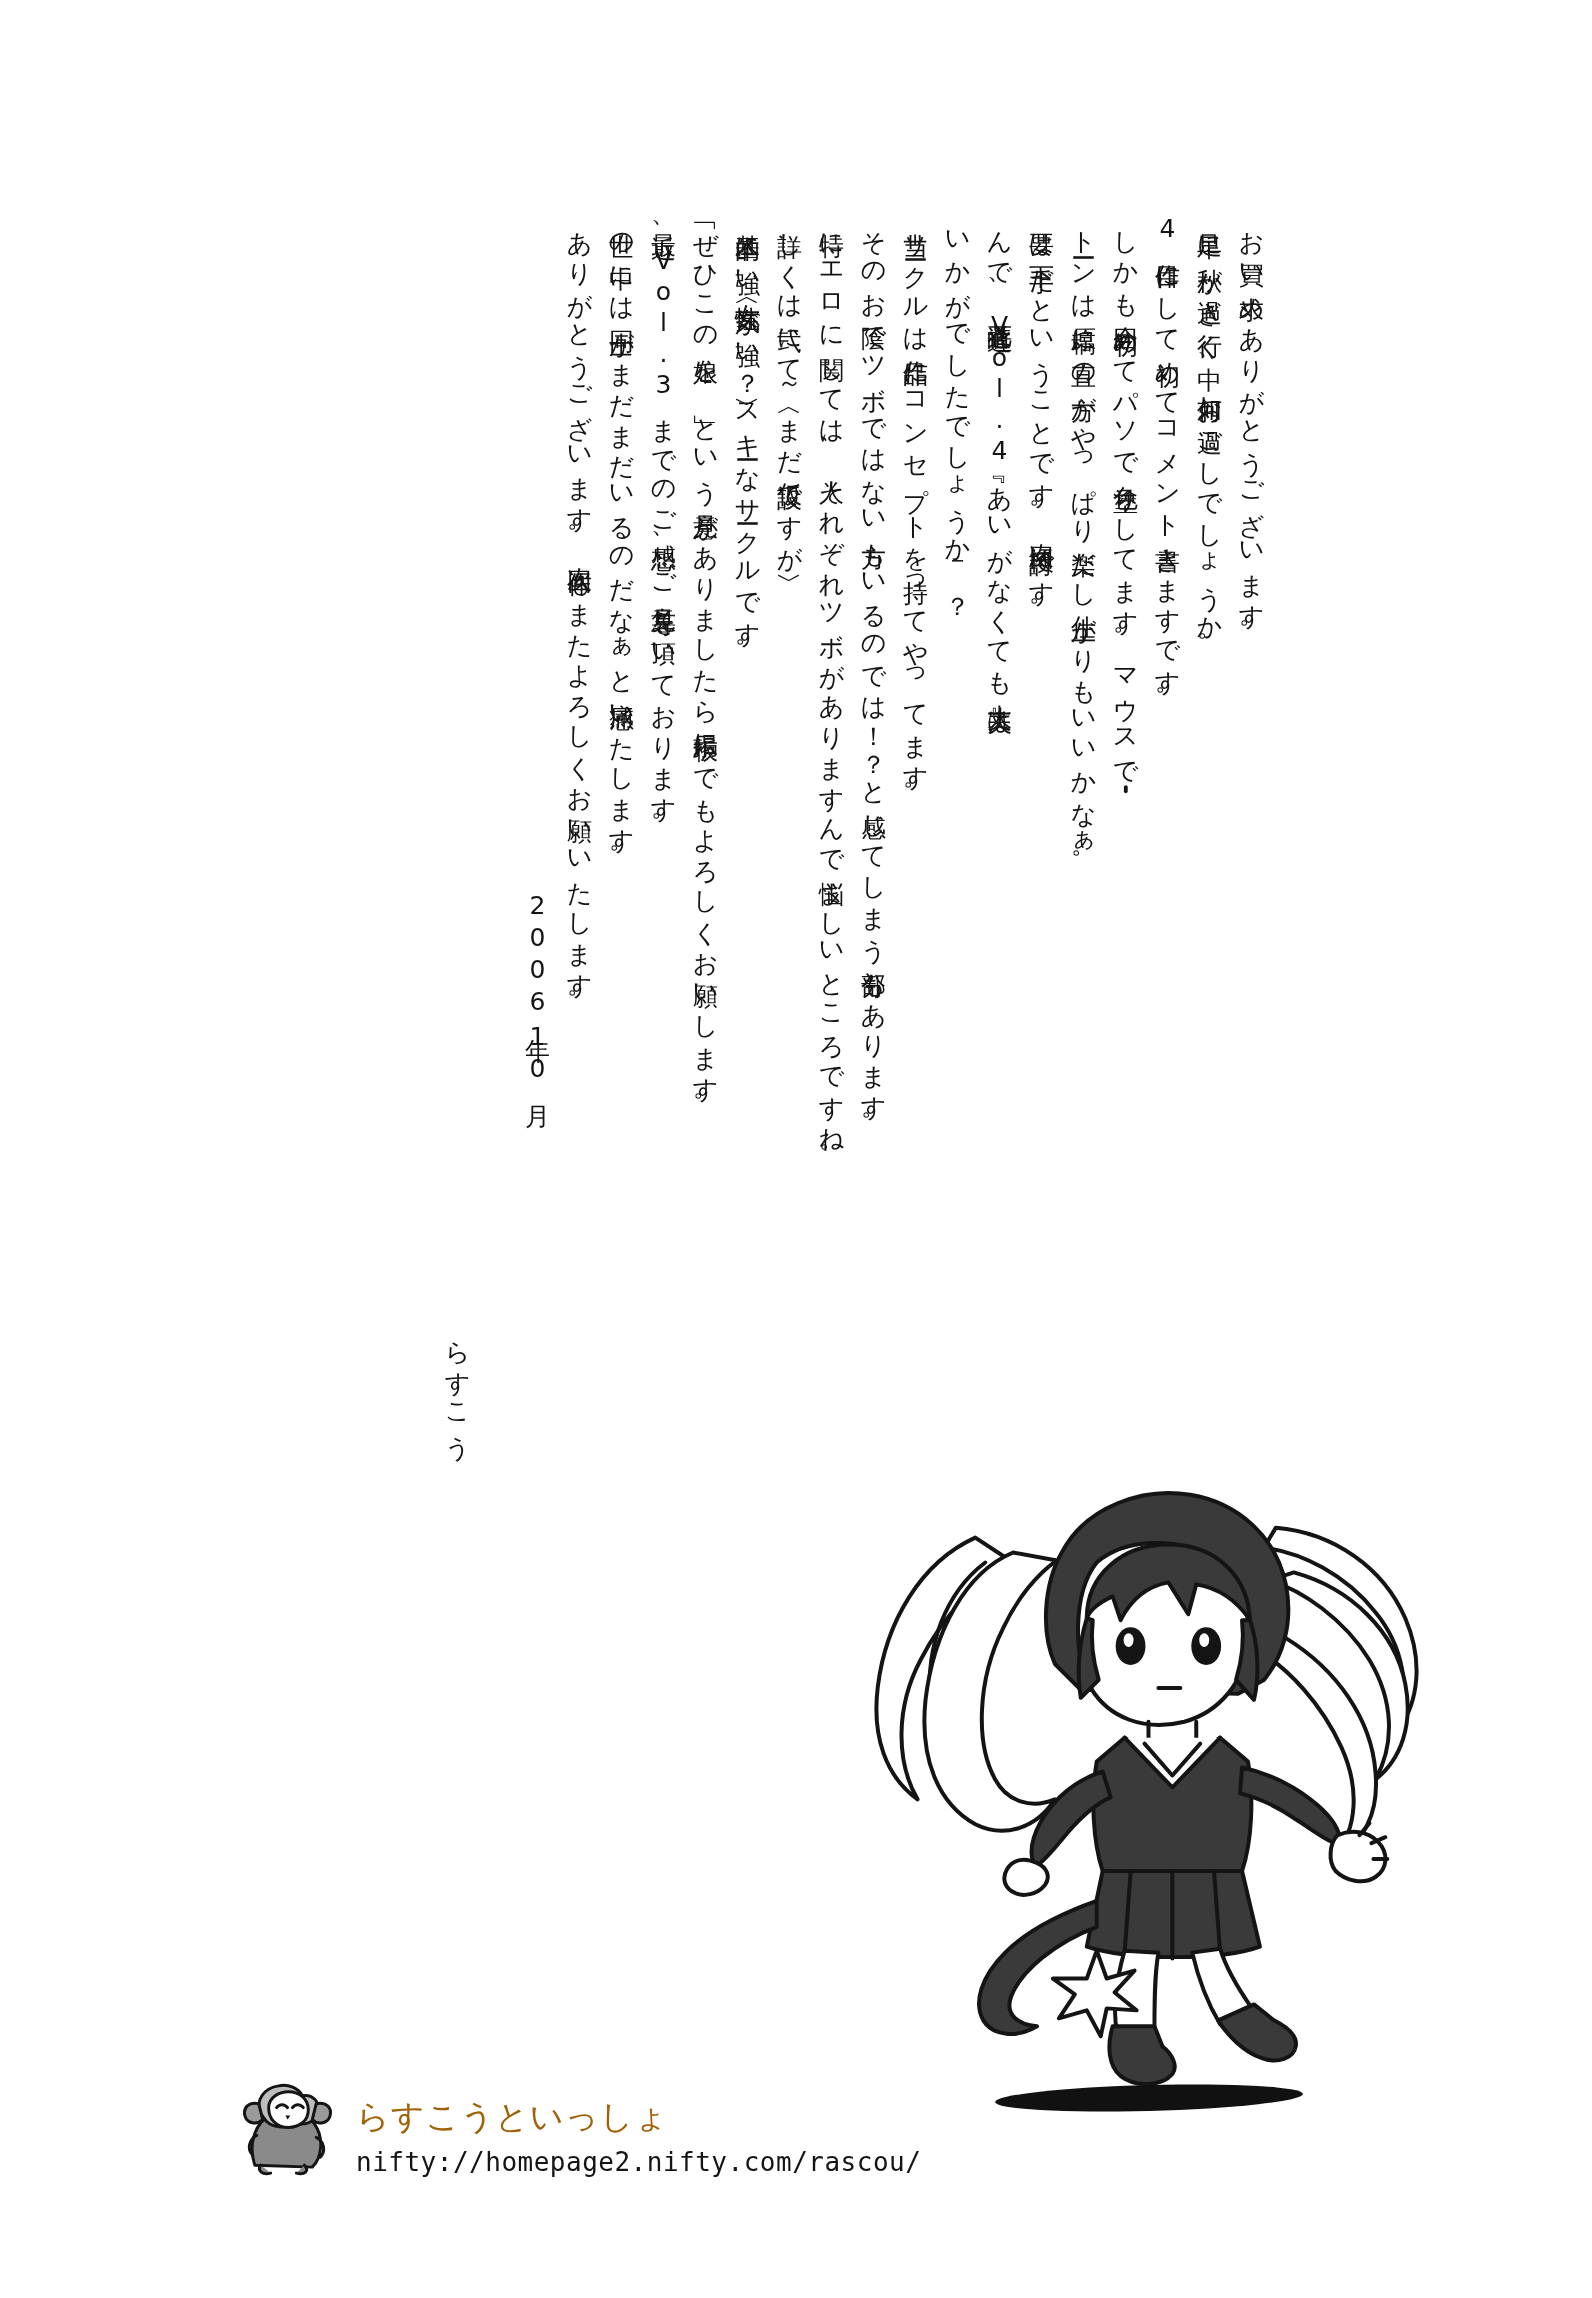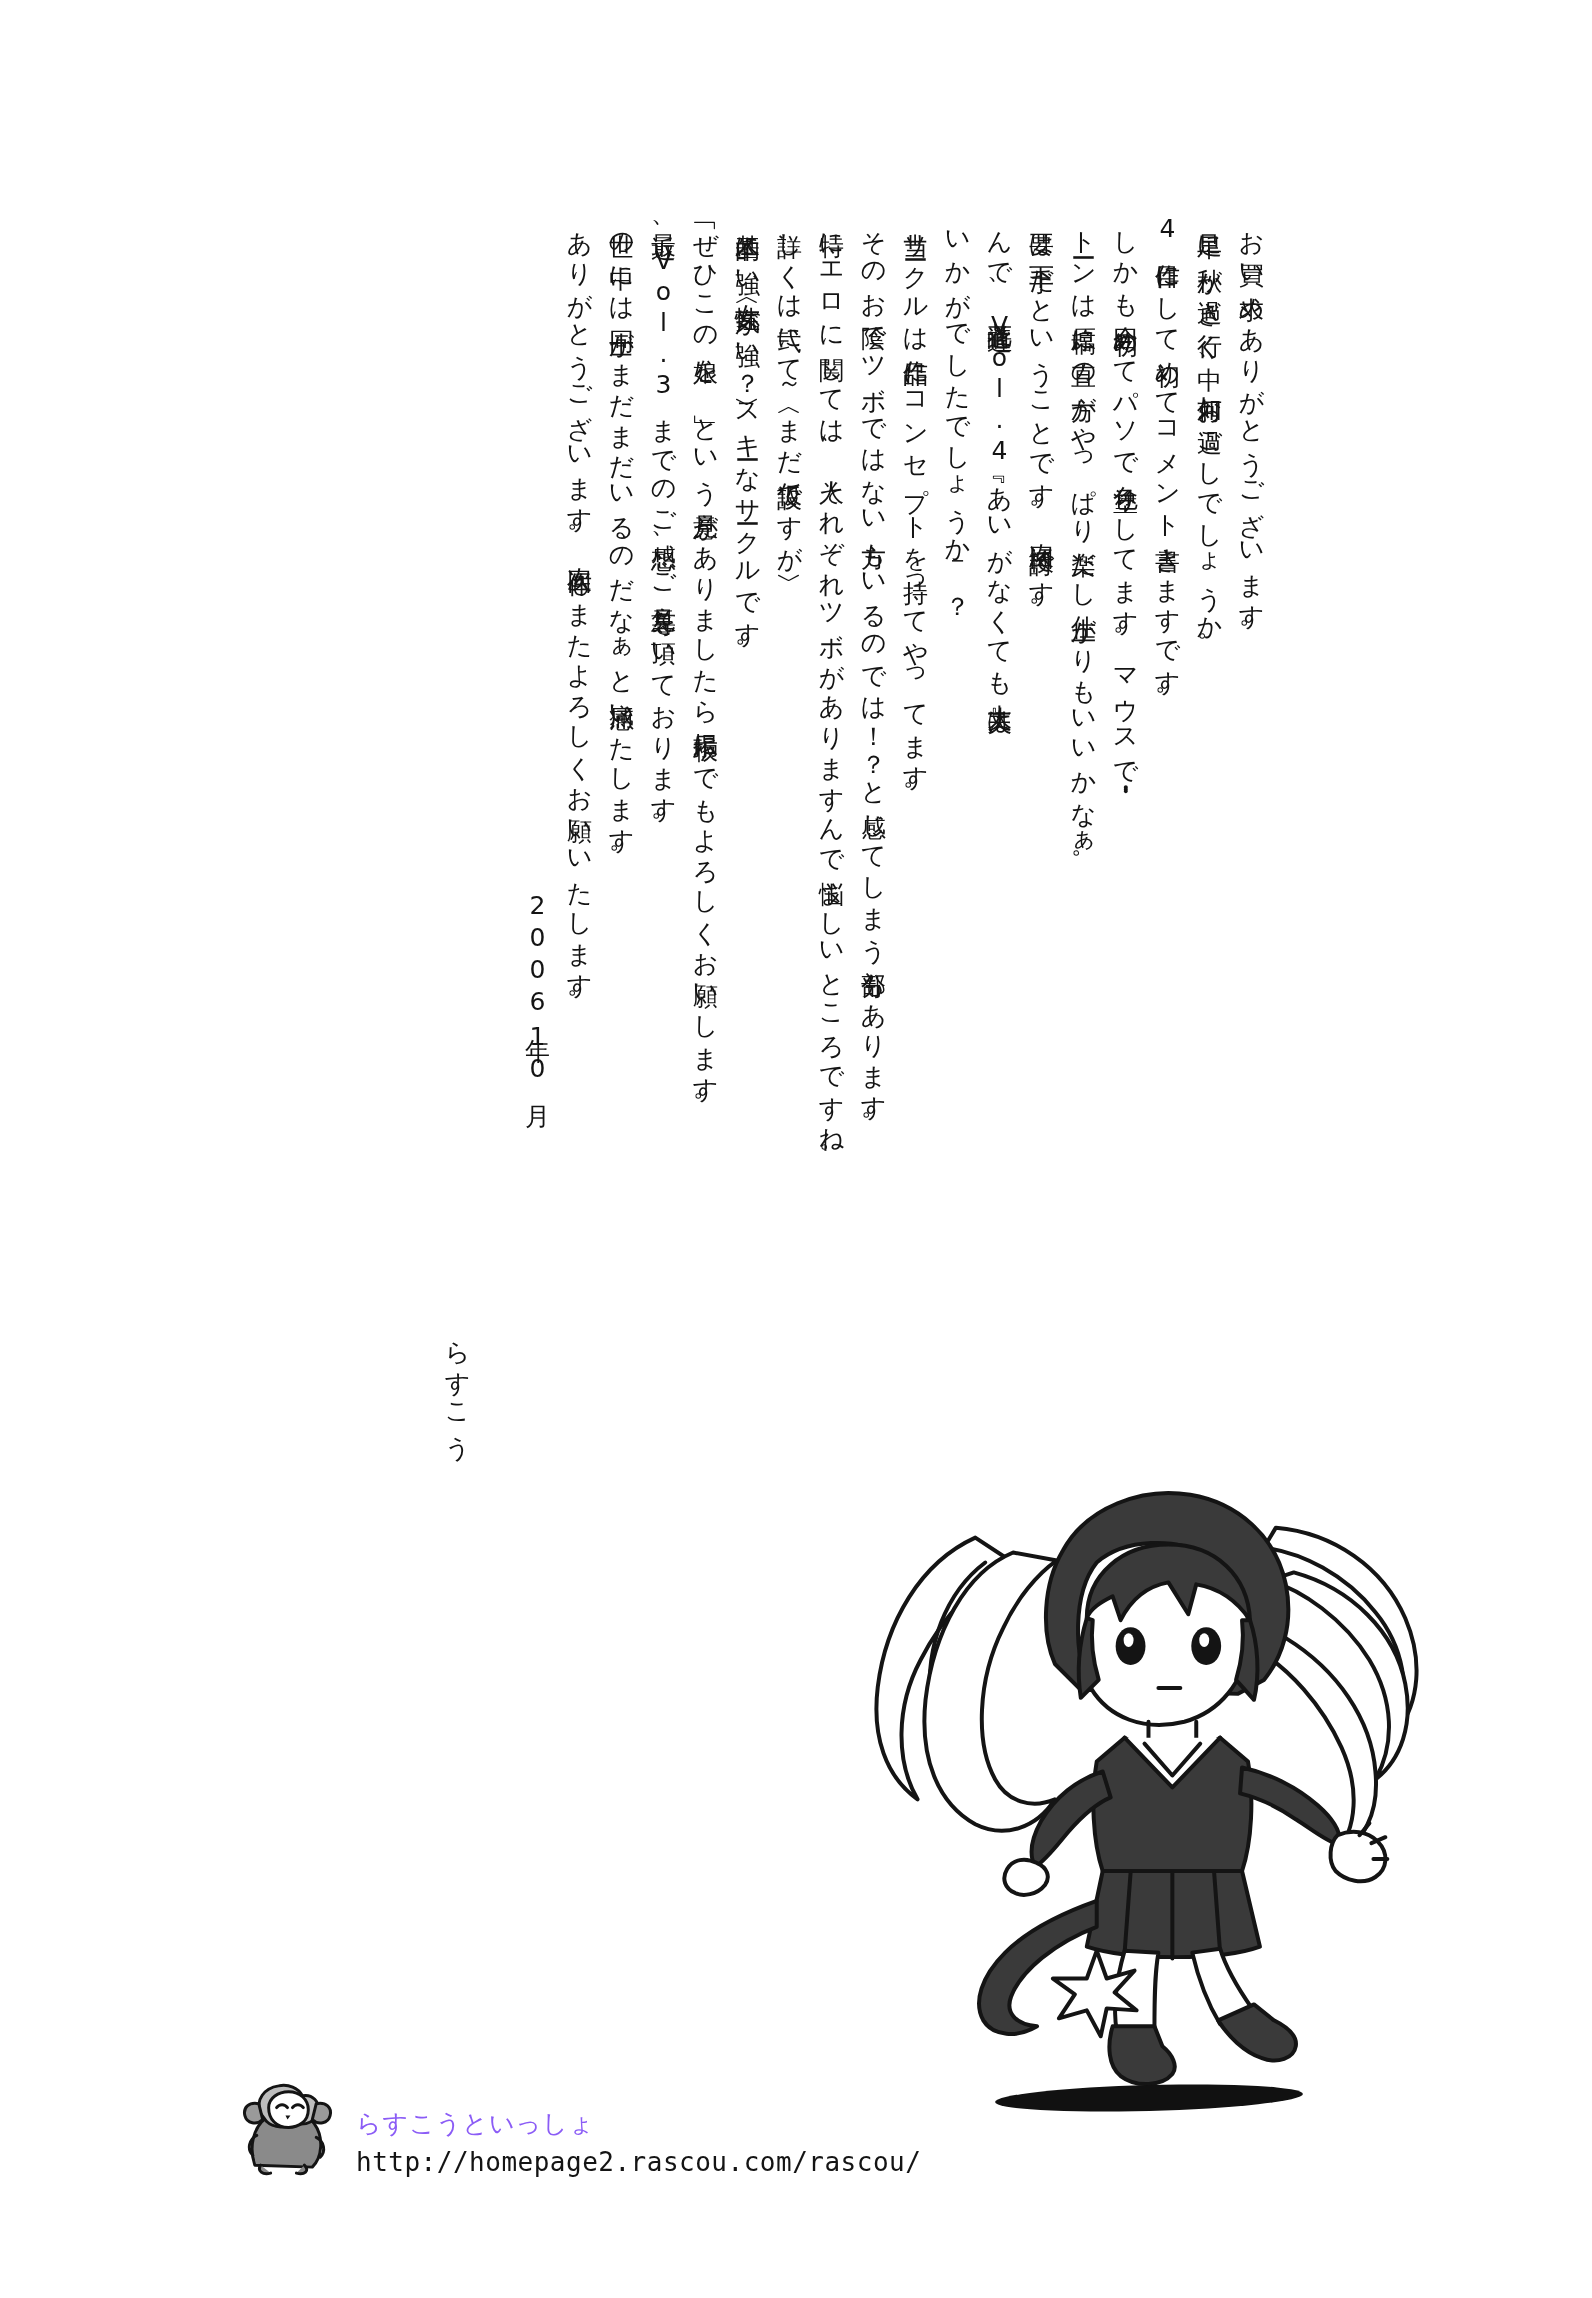--- a/index.html
+++ b/index.html
@@ -65,24 +65,24 @@
     margin-right: 14px;
     flex: 0 0 auto;
   }
   #credit-text {
     display: flex;
     flex-direction: column;
     padding-bottom: 4px;
   }
   .credit-line-1 {
     font-family: "DejaVu Sans", sans-serif;
-    font-size: 25px;
+    font-size: 33px;
     letter-spacing: 1px;
     margin-bottom: 7px;
-    color: #8b5cf6;
+    color: #a16207;
   }
   .credit-line-2 {
     font-family: "DejaVu Sans Mono", monospace;
     font-size: 26px;
     letter-spacing: 0.5px;
     color: #141414;
   }
 
   
   #illustration {
@@ -244,16 +244,16 @@
         <path d="M26 66 C 18 70, 16 80, 22 86" fill="none"></path>
         <path d="M86 68 C 94 72, 96 82, 90 88" fill="none"></path>
 
         <path d="M30 96 C 26 102, 32 106, 40 104" fill="#8a8a8a"></path>
         <path d="M74 96 C 80 102, 74 106, 66 104" fill="#8a8a8a"></path>
       </g>
     </svg>
   </div>
   <div id="credit-text">
     <div class="credit-line-1">らすこうといっしょ</div>
-    <div class="credit-line-2">http://homepage2.rascou.com/rascou/</div>
+    <div class="credit-line-2">nifty://homepage2.nifty.com/rascou/</div>
   </div>
 </div>
 
 
 </body></html>

